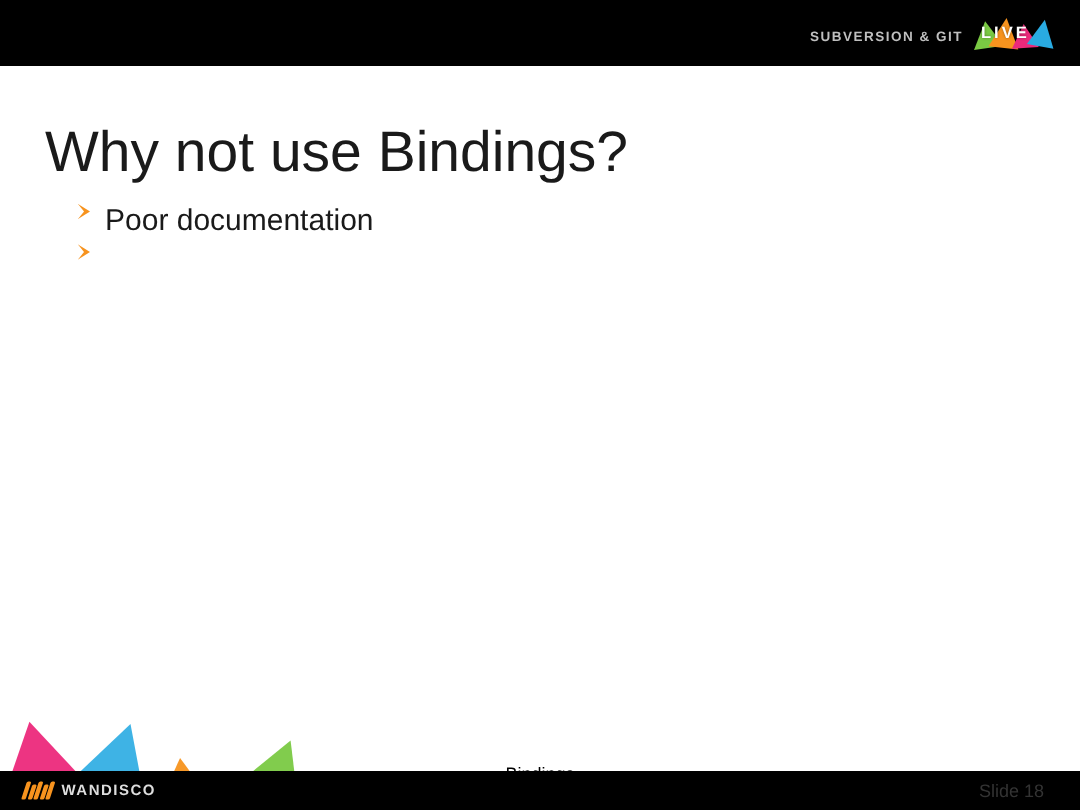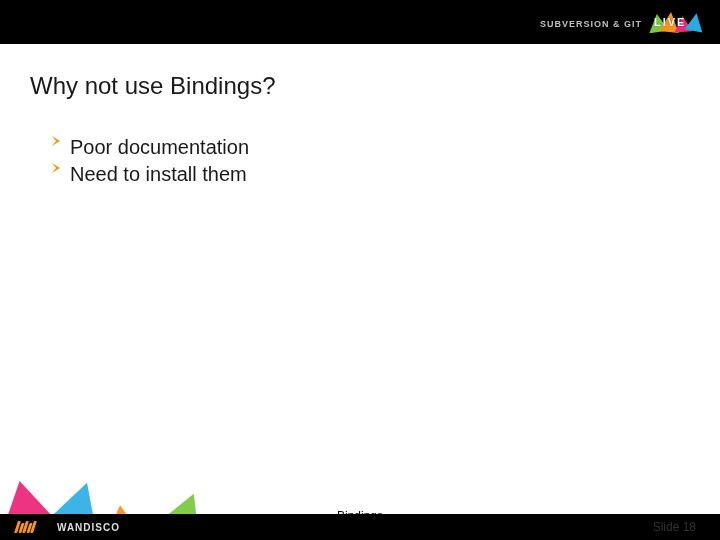--- a/index.html
+++ b/index.html
@@ -80,21 +80,21 @@
     font-weight: 700;
     letter-spacing: 2px;
     text-shadow: 0 0 2px rgba(0,0,0,.4);
     pointer-events: none;
   }
 
   .title {
     position: absolute;
     left: 30px;
     top: 56px;
-    font-size: 24px;
+    font-size: 38px;
     font-weight: 400;
     color: #1a1a1a;
   }
 
   .bullets {
     position: absolute;
     left: 52px;
     top: 136px;
   }
   .bullet-row {
@@ -191,21 +191,21 @@
     height: 26px;
     background: #000000;
     display: flex;
     align-items: center;
   }
 
   .wandisco {
     display: flex;
     align-items: center;
     margin-left: 16px;
-    gap: 20px;
+    gap: 4px;
   }
   .wd-mark {
     display: flex;
     gap: 1px;
   }
   .wd-seg {
     width: 3px;
     height: 12px;
     background: #f7931e;
     transform: skewX(-18deg);
@@ -265,21 +265,20 @@
 
 <h1 class="title">Why not use Bindings?</h1>
 
 <div class="bullets">
   <div class="bullet-row">
     <span class="chev"></span>
     <span class="bullet-text">Poor documentation</span>
   </div>
   <div class="bullet-row">
     <span class="chev"></span>
-    <span class="bullet-text">Need to install them</span>
   </div>
 </div>
 
 <div class="decor">
   <span class="t t1"></span>
   <span class="t t2"></span>
   <span class="t t3"></span>
   <span class="t t4"></span>
   <span class="t t5"></span>
   <span class="t t6"></span>

